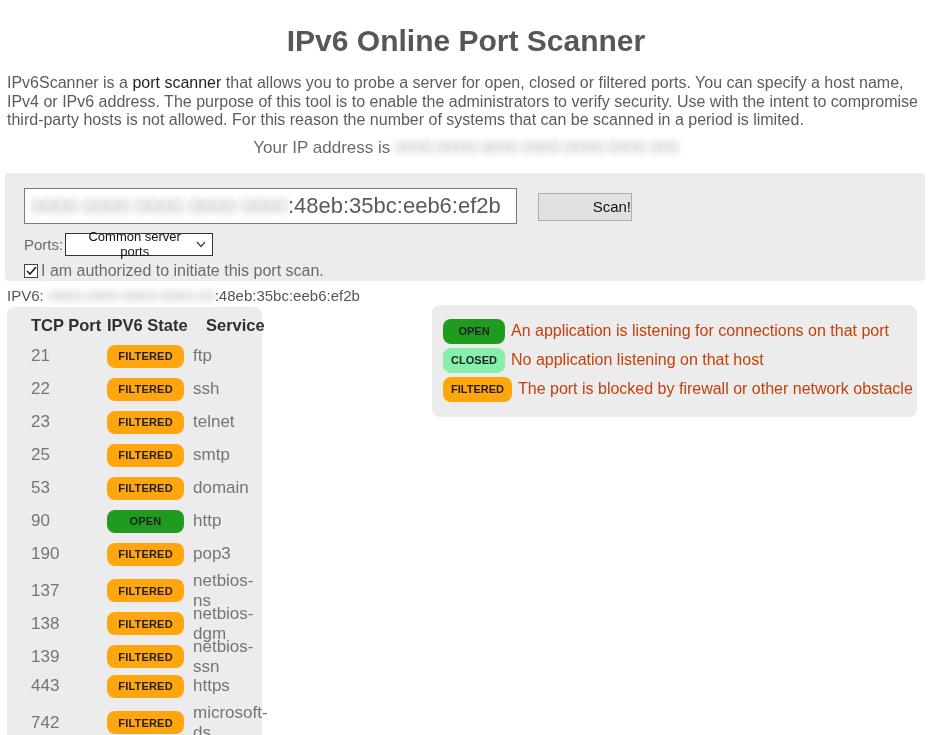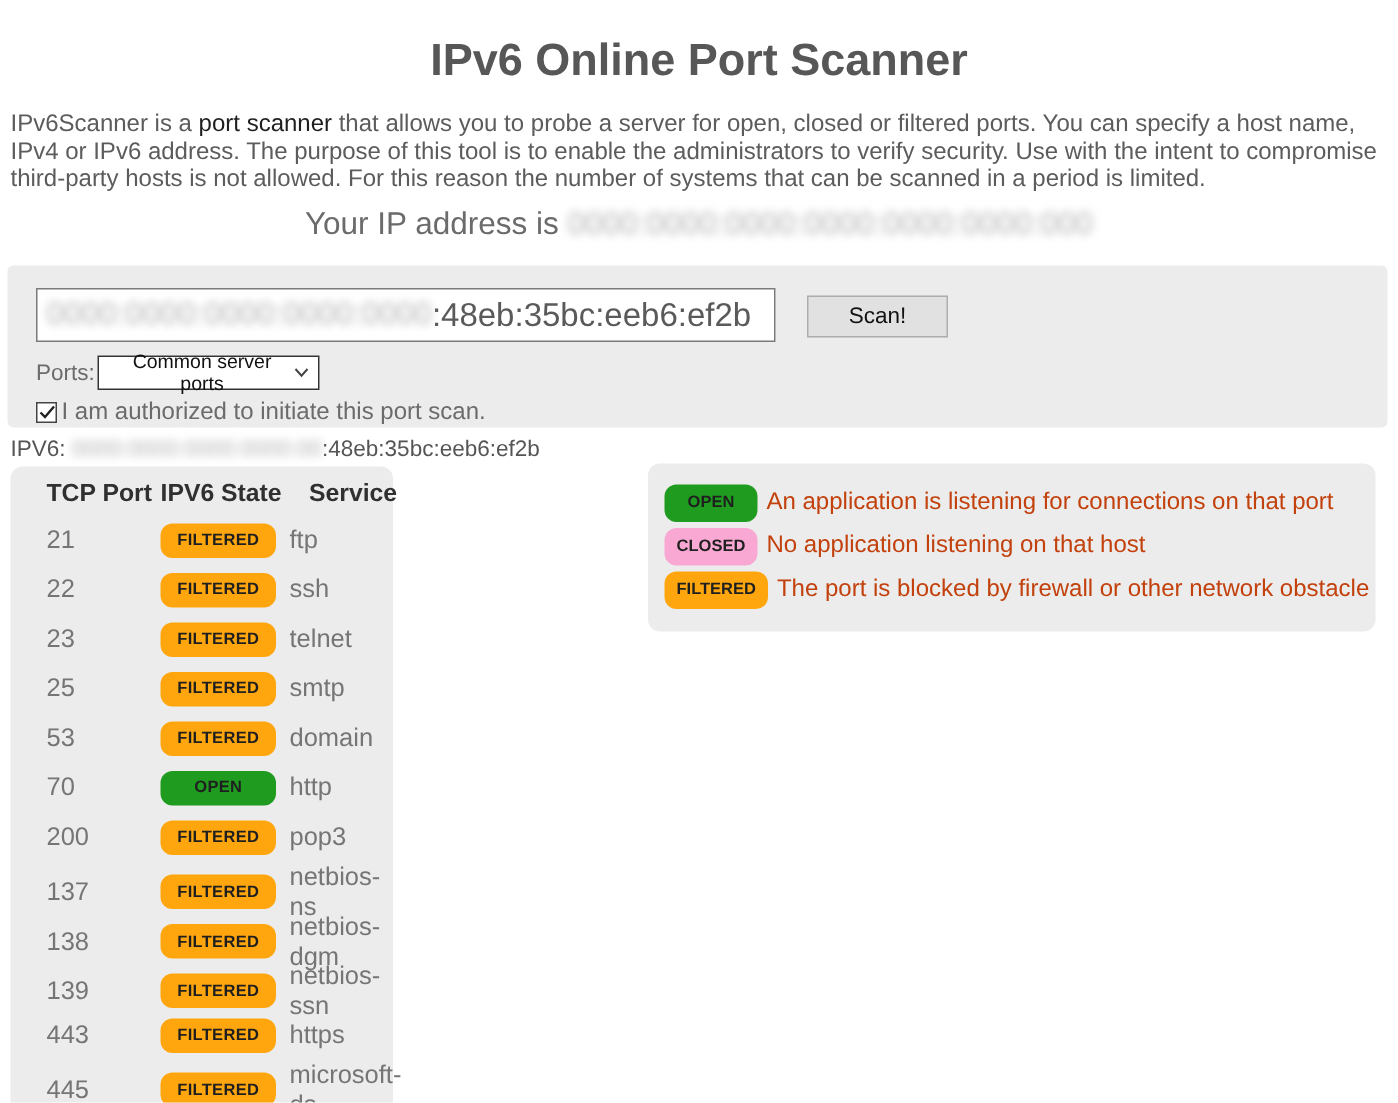--- a/index.html
+++ b/index.html
@@ -23,21 +23,21 @@
     color: #5c5c5c;
   }
   .intro a {
     color: #1f1f1f;
     text-decoration: none;
     cursor: pointer;
   }
   .your-ip {
     margin-top: 8px;
     text-align: center;
-    font-size: 21px;
+    font-size: 17px;
     color: #6b6b6b;
   }
   .redacted {
     filter: blur(3px);
     color: #b5b5b5;
     user-select: none;
   }
   .scan-form {
     margin: 15px 5px 0 5px;
     width: 920px;
@@ -66,20 +66,21 @@
     margin-left: 21px;
     margin-top: 5px;
     width: 94px;
     height: 28px;
     background: #e1e1e1;
     border: 1px solid #adadad;
     font-family: "Liberation Sans", sans-serif;
     font-size: 15px;
     color: #111;
     cursor: pointer;
+    text-align: right;
   }
   .form-row2 {
     margin-top: 9px;
     display: flex;
     align-items: center;
     font-size: 15px;
     color: #6b6b6b;
     text-align: center;
   }
   .ports-select {
@@ -263,28 +264,28 @@
           <span class="service-name">smtp</span>
         </div>
         <div class="trow">
           <span class="port-num">53</span>
           <span>
             <span class="badge" style="background: rgb(255, 166, 15);">FILTERED</span>
           </span>
           <span class="service-name">domain</span>
         </div>
         <div class="trow">
-          <span class="port-num">70</span>
+          <span class="port-num">90</span>
           <span>
             <span class="badge" style="background: rgb(31, 155, 31);">OPEN</span>
           </span>
           <span class="service-name">http</span>
         </div>
         <div class="trow">
-          <span class="port-num">200</span>
+          <span class="port-num">190</span>
           <span>
             <span class="badge" style="background: rgb(255, 166, 15);">FILTERED</span>
           </span>
           <span class="service-name">pop3</span>
         </div>
         <div class="trow">
           <span class="port-num">137</span>
           <span>
             <span class="badge" style="background: rgb(255, 166, 15);">FILTERED</span>
           </span>
@@ -305,21 +306,21 @@
           <span class="service-name">netbios-ssn</span>
         </div>
         <div class="trow">
           <span class="port-num">443</span>
           <span>
             <span class="badge" style="background: rgb(255, 166, 15);">FILTERED</span>
           </span>
           <span class="service-name">https</span>
         </div>
         <div class="trow">
-          <span class="port-num">445</span>
+          <span class="port-num">742</span>
           <span>
             <span class="badge" style="background: rgb(255, 166, 15);">FILTERED</span>
           </span>
           <span class="service-name">microsoft-ds</span>
         </div>
         <div class="trow">
           <span class="port-num"></span>
           <span>
             <span class="badge" style="background: rgb(255, 166, 15);">FILTERED</span>
           </span>
@@ -327,21 +328,21 @@
         </div>
       </div>
   </div>
 
   <div class="legend" id="legend-box">
       <div class="legend-item">
         <span class="legend-badge" style="background: rgb(31, 155, 31);">OPEN</span>
         <span class="legend-desc">An application is listening for connections on that port</span>
       </div>
       <div class="legend-item">
-        <span class="legend-badge" style="background: #f9a8d4;">CLOSED</span>
+        <span class="legend-badge" style="background: #86efac;">CLOSED</span>
         <span class="legend-desc">No application listening on that host</span>
       </div>
       <div class="legend-item">
         <span class="legend-badge" style="background: rgb(255, 166, 15);">FILTERED</span>
         <span class="legend-desc">The port is blocked by firewall or other network obstacle</span>
       </div>
     </div>
 </div>
 
 </body></html>

